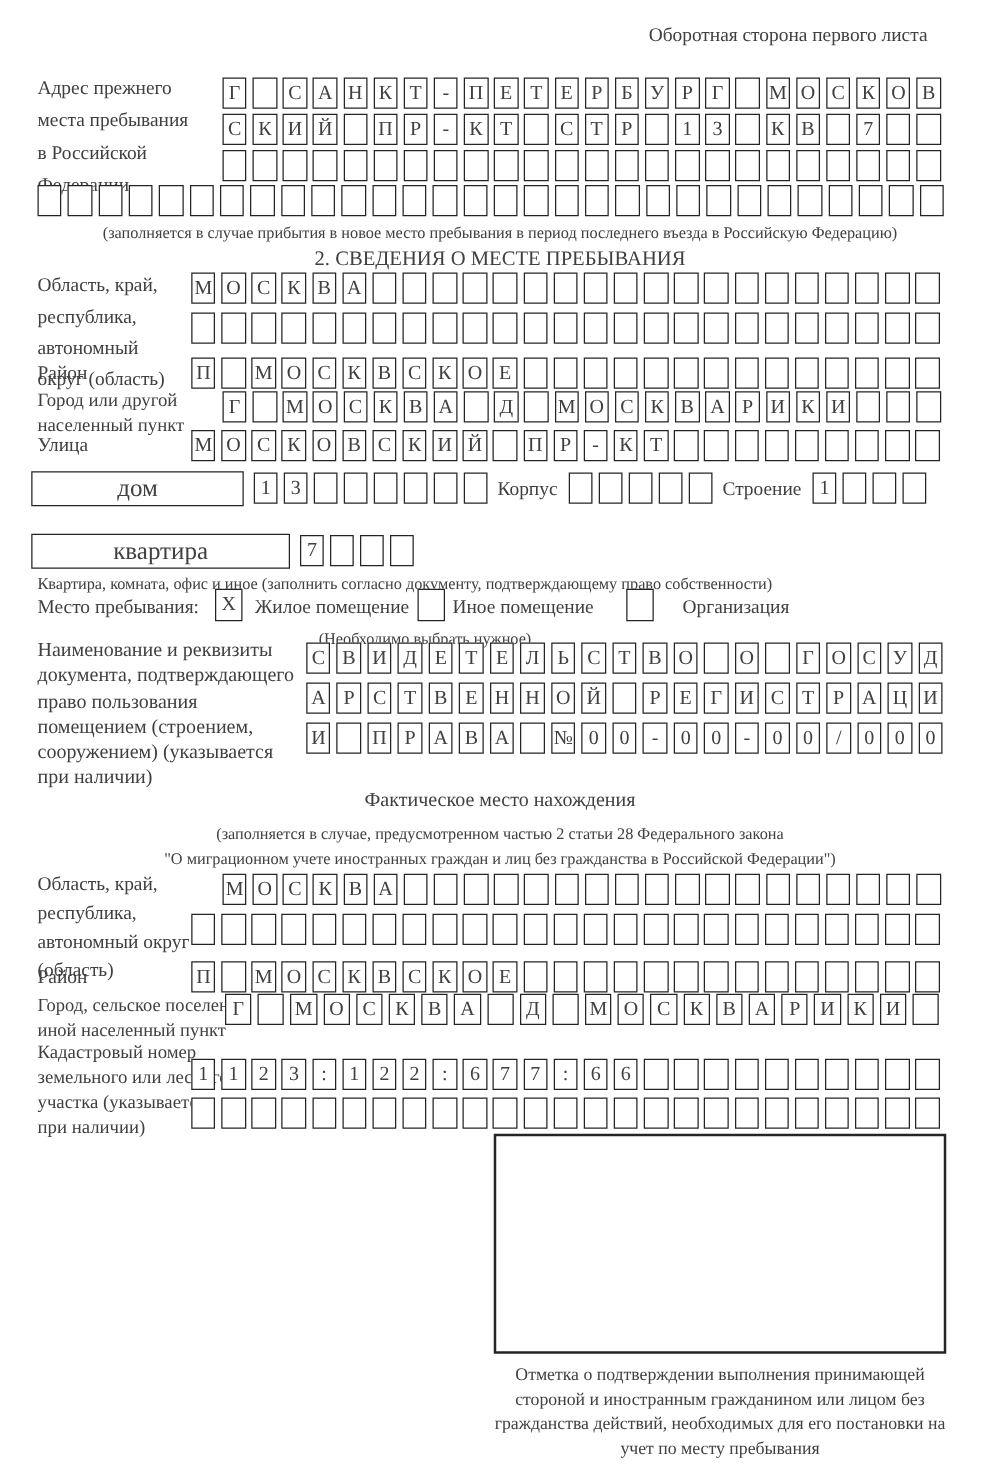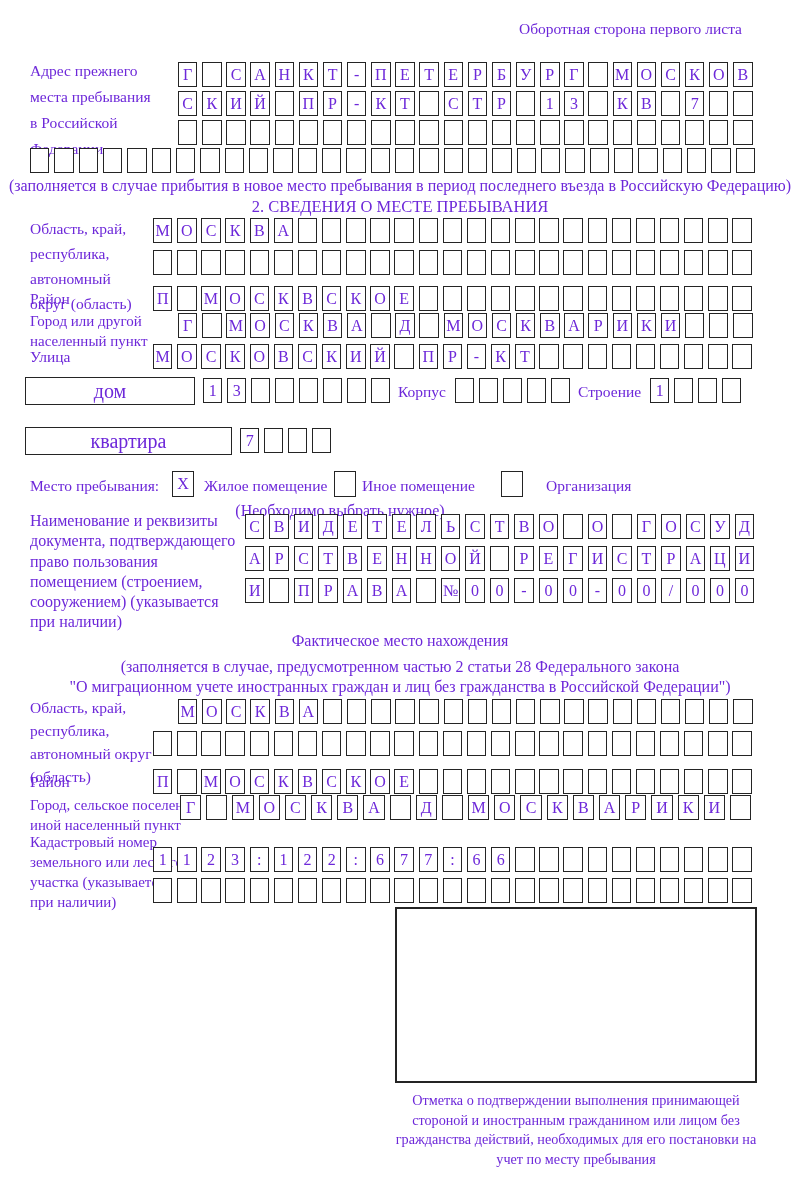--- a/index.html
+++ b/index.html
@@ -1,20 +1,20 @@
 <!DOCTYPE html>
 <html><head>
 <meta charset="utf-8">
 <style>
   html,body{margin:0;padding:0;background:#ffffff;}
   .page{position:relative;width:800px;height:1180px;background:#fff;overflow:hidden;
-        font-family:"Liberation Serif","DejaVu Serif",serif;color:#6d28d9;}
+        font-family:"Liberation Serif","DejaVu Serif",serif;color:#404040;}
   .abs{position:absolute;}
   .lbl{position:absolute;font-size:15.5px;line-height:25px;white-space:pre-line;}
-  .cap{position:absolute;font-size:16px;line-height:17px;}
+  .cap{position:absolute;font-size:13px;line-height:17px;}
   .center{left:0;width:800px;text-align:center;}
   .bold{font-weight:normal;}
   .grid{position:absolute;display:flex;gap:4.6px;}
   .grid .cell{flex:0 0 19.4px;width:19.4px;height:25px;border:1.6px solid #242424;
        box-sizing:border-box;display:flex;align-items:center;justify-content:center;
        font-size:16px;line-height:1;background:#fff;}
   .g24{gap:4.75px}
   .g25{gap:4.75px}
   .g30{gap:4.95px}
   .g21{gap:5.1px}
@@ -326,20 +326,21 @@
       <div class="cell"></div>
     </div>
 
   <div class="wbox" style="left:25px;top:427px;width:207px;">квартира</div>
   <div class="grid" style="left:240px;top:428px;">
       <div class="cell">7</div>
       <div class="cell"></div>
       <div class="cell"></div>
       <div class="cell"></div>
     </div>
+  <div class="cap" style="left:30px;top:458px;width:700px;">Квартира, комната, офис и иное (заполнить согласно документу, подтверждающему право собственности)</div>
 
   <div class="inlbl" style="left:30px;top:473px;">Место пребывания:</div>
   <div class="cb" style="left:172px;top:471px;">X</div>
   <div class="inlbl" style="left:204px;top:473px;">Жилое помещение</div>
   <div class="cb" style="left:334px;top:471px;"></div>
   <div class="inlbl" style="left:362px;top:473px;">Иное помещение</div>
   <div class="cb" style="left:501px;top:471px;"></div>
   <div class="inlbl" style="left:546px;top:473px;">Организация</div>
   <div class="cap" style="left:150px;top:502px;width:380px;text-align:center;">(Необходимо выбрать нужное)</div>
 

